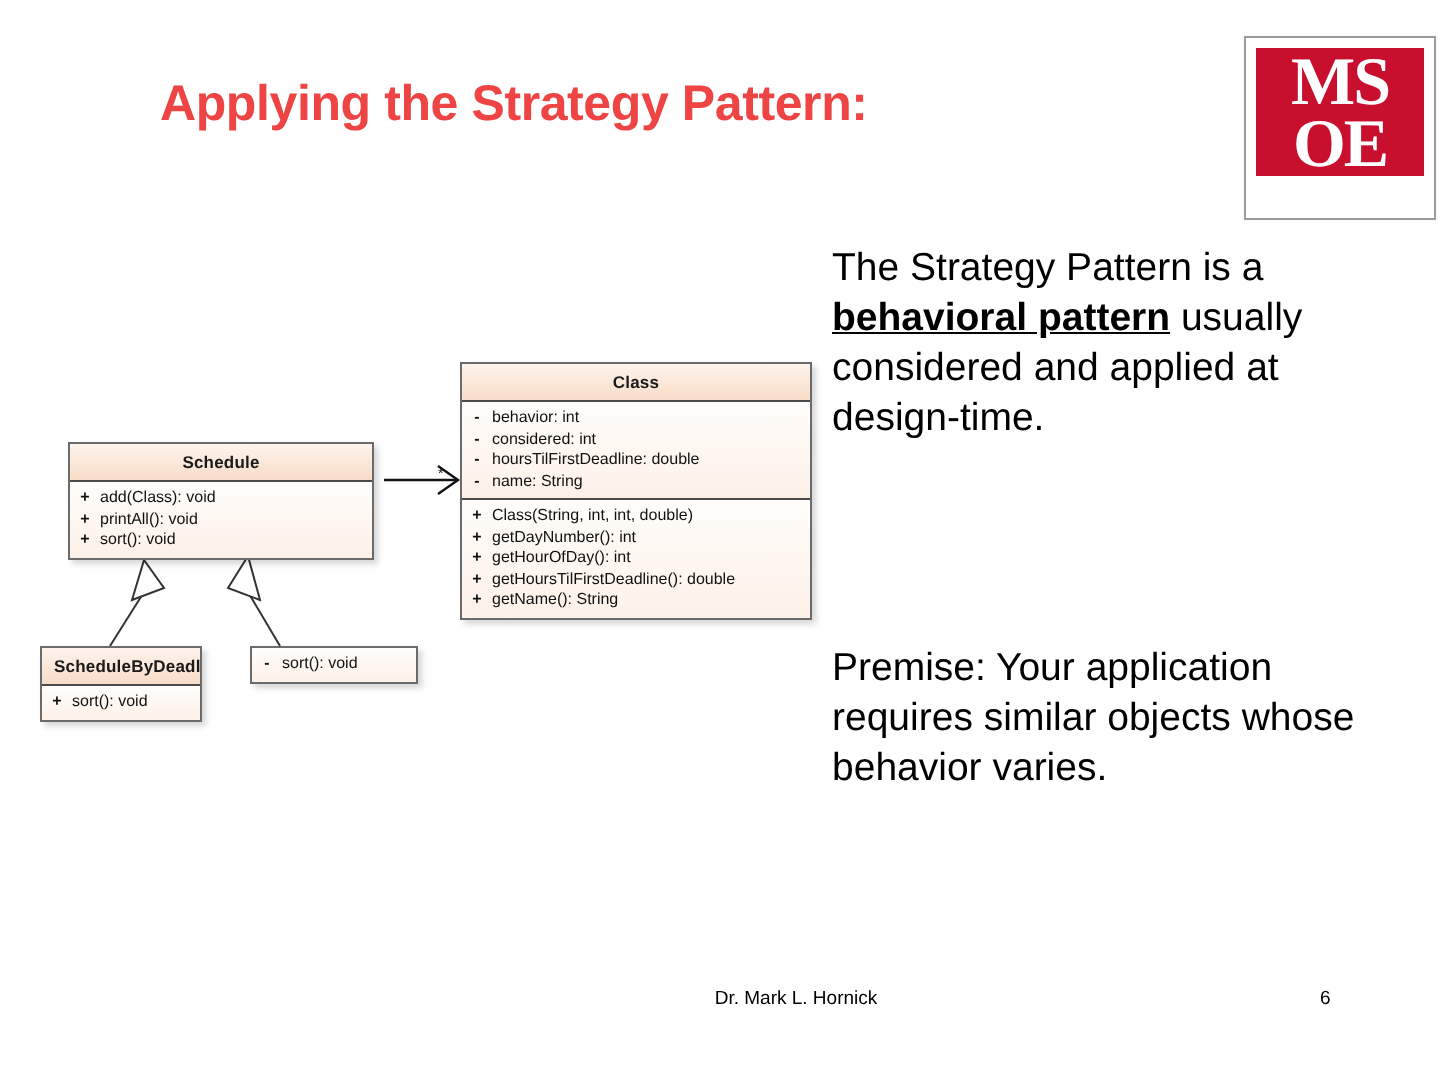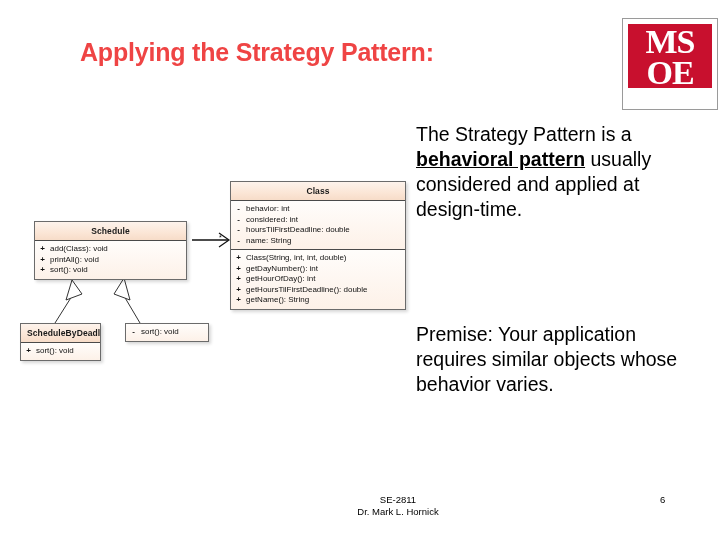--- a/index.html
+++ b/index.html
@@ -258,16 +258,15 @@
       <div class="row">
         <span class="vis">-</span>
         <span class="sig">sort(): void</span>
       </div>
     </div>
   </div>
 
 </div>
 
 <div id="footer">
-  <div>SE-2811</div>
   <div>Dr. Mark L. Hornick</div>
 </div>
 <div id="page-num">6</div>
 
 </body></html>

